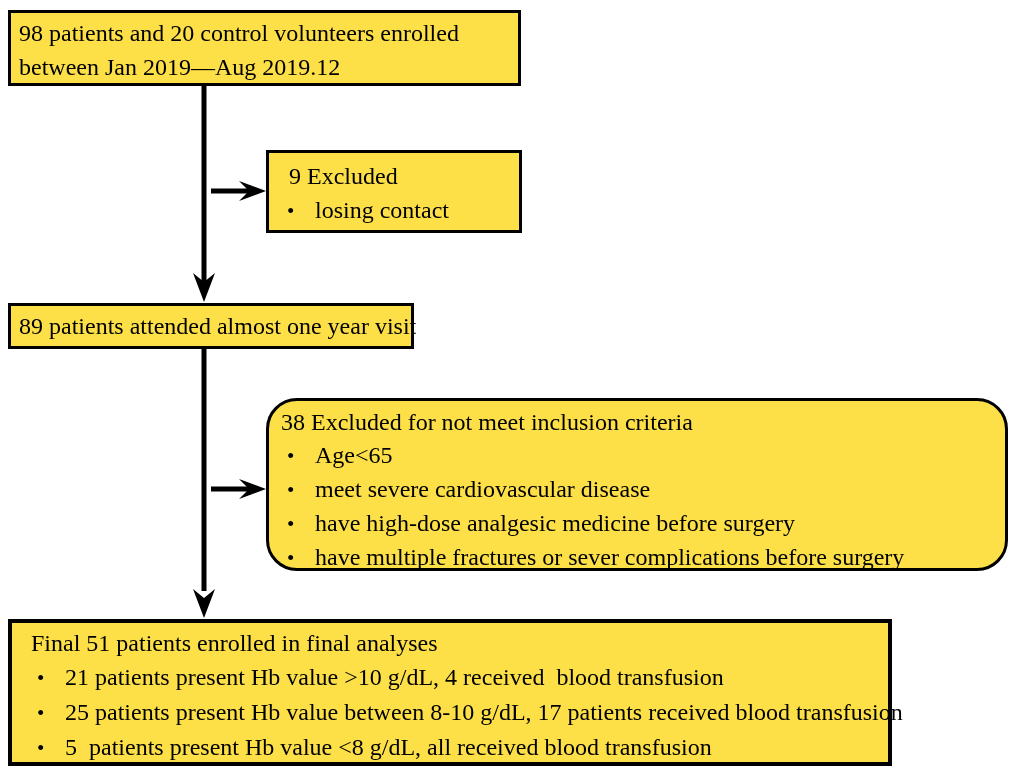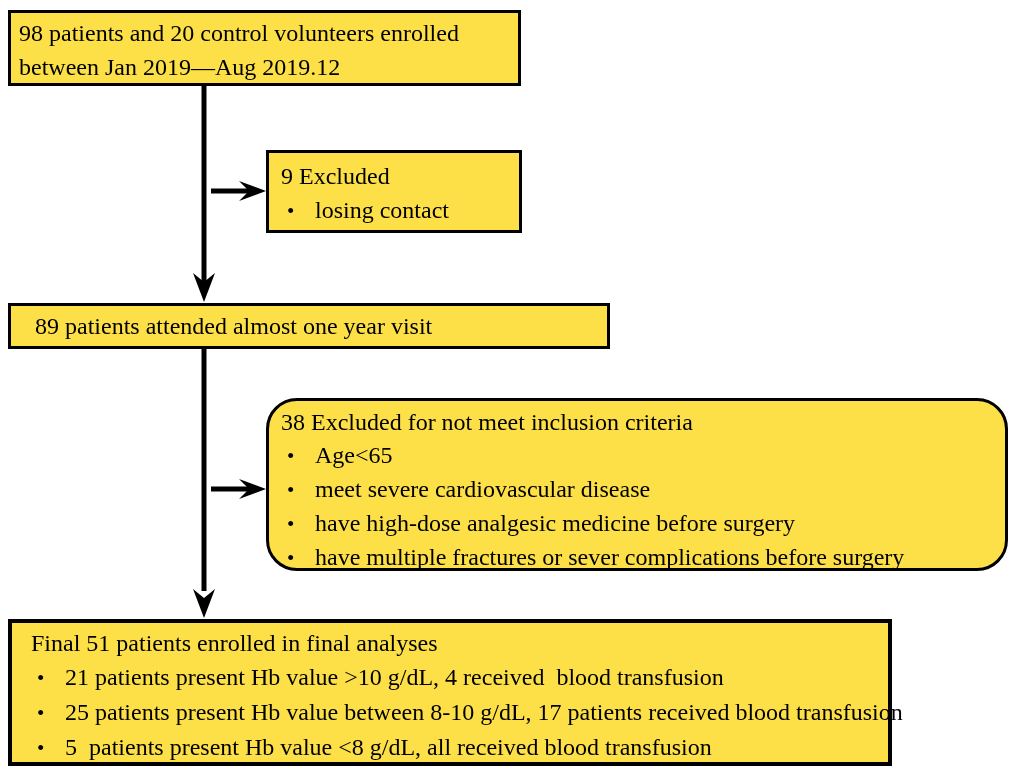--- a/index.html
+++ b/index.html
@@ -26,26 +26,26 @@
   #box-enrollment {
     left: 8px; top: 10px; width: 513px; height: 76px;
     padding: 3px 8px;
   }
   #box-enrollment .line { line-height: 34px; white-space: pre; }
 
   #box-excluded-9 {
     left: 266px; top: 150px; width: 256px; height: 83px;
     padding: 6px 12px;
   }
-  #box-excluded-9 .box-title { line-height: 34px; }
+  #box-excluded-9 .box-title { line-height: 34px; margin-left: 8px; }
   #box-excluded-9 .bullet-item { line-height: 34px; }
 
   #box-one-year-visit {
-    left: 8px; top: 303px; width: 602px; height: 46px;
-    padding: 3px 24px;
+    left: 8px; top: 303px; width: 406px; height: 46px;
+    padding: 3px 8px;
   }
   #box-one-year-visit .line { line-height: 34px; white-space: pre; }
 
   #box-excluded-38 {
     left: 266px; top: 398px; width: 742px; height: 173px;
     padding: 5px 12px;
     border-radius: 31px;
   }
   #box-excluded-38 .box-title { line-height: 33px; }
   #box-excluded-38 .bullet-item { line-height: 33px; }

